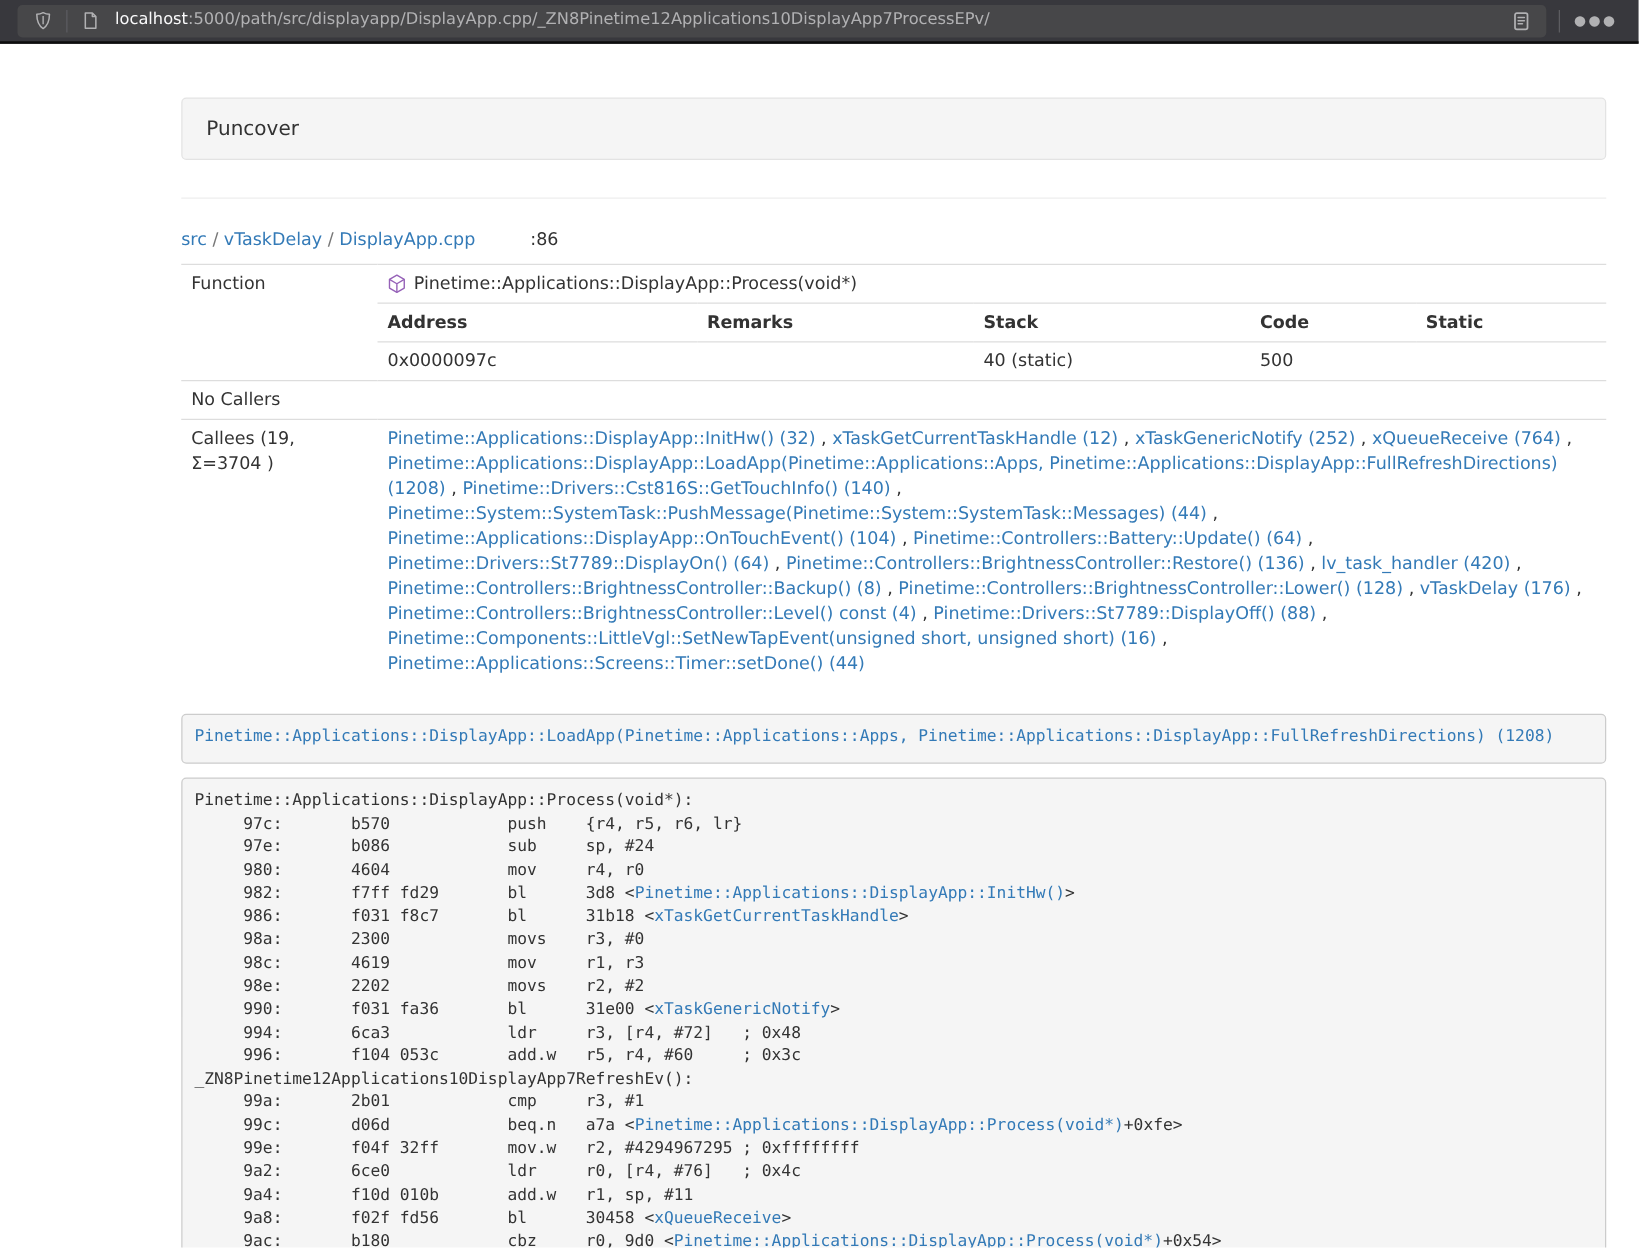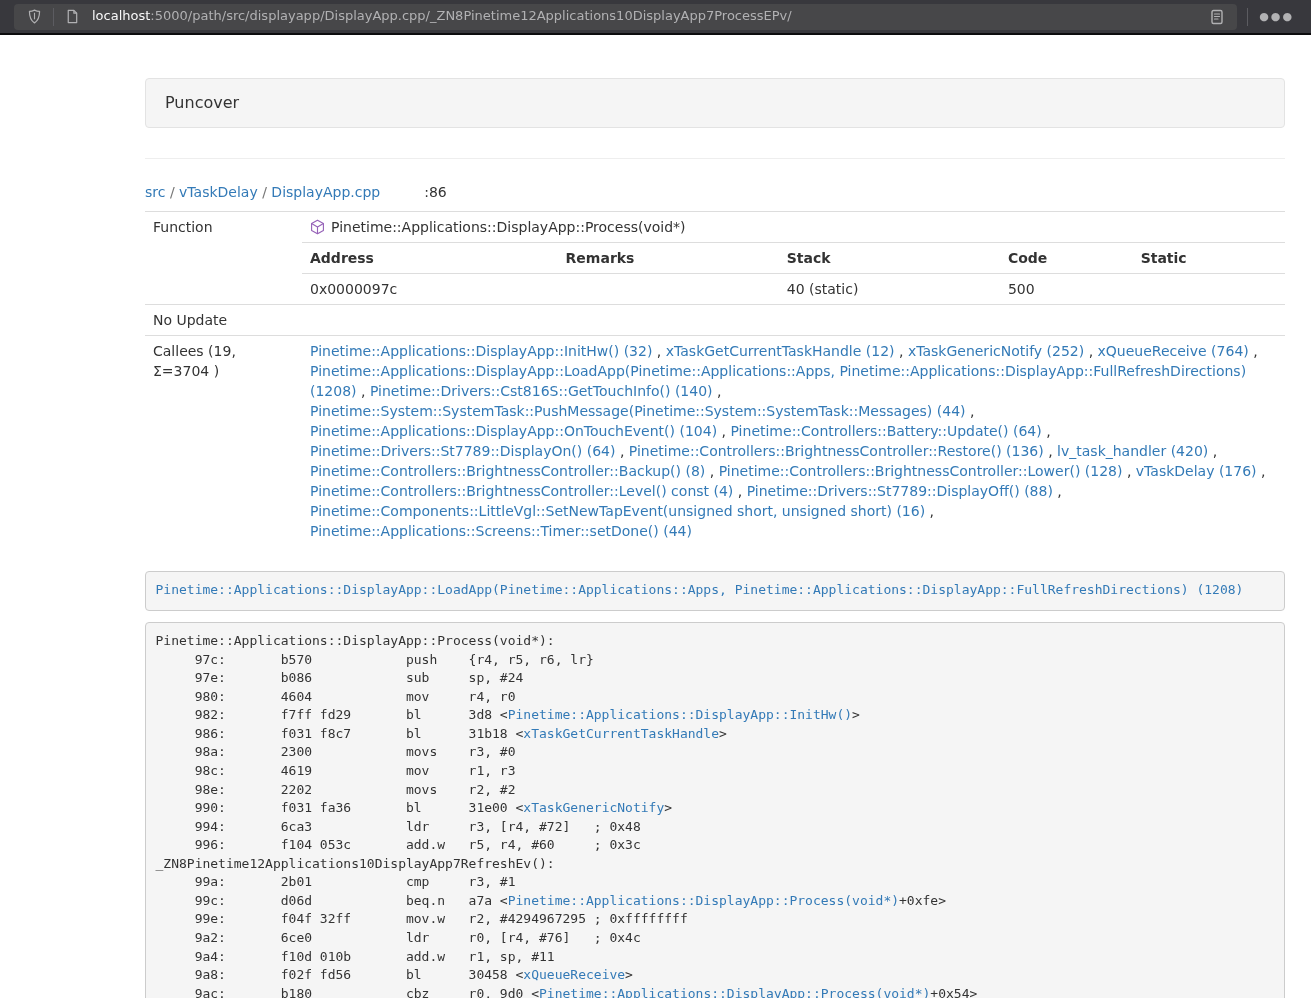--- a/index.html
+++ b/index.html
@@ -152,21 +152,21 @@
               <td></td>
               <td>40 (static)</td>
               <td>500</td>
               <td></td>
             </tr>
           </tbody>
         </table>
       </td>
     </tr>
     <tr>
-      <td class="label-col">No Update</td>
+      <td class="label-col">No Callers</td>
       <td></td>
     </tr>
     <tr>
       <td class="label-col">Callees (19, Σ=3704 )</td>
       <td class="callees"><a href="#">Pinetime::Applications::DisplayApp::InitHw() (32)</a> , <a href="#">xTaskGetCurrentTaskHandle (12)</a> , <a href="#">xTaskGenericNotify (252)</a> , <a href="#">xQueueReceive (764)</a> , <a href="#">Pinetime::Applications::DisplayApp::LoadApp(Pinetime::Applications::Apps, Pinetime::Applications::DisplayApp::FullRefreshDirections) (1208)</a> , <a href="#">Pinetime::Drivers::Cst816S::GetTouchInfo() (140)</a> , <a href="#">Pinetime::System::SystemTask::PushMessage(Pinetime::System::SystemTask::Messages) (44)</a> , <a href="#">Pinetime::Applications::DisplayApp::OnTouchEvent() (104)</a> , <a href="#">Pinetime::Controllers::Battery::Update() (64)</a> , <a href="#">Pinetime::Drivers::St7789::DisplayOn() (64)</a> , <a href="#">Pinetime::Controllers::BrightnessController::Restore() (136)</a> , <a href="#">lv_task_handler (420)</a> , <a href="#">Pinetime::Controllers::BrightnessController::Backup() (8)</a> , <a href="#">Pinetime::Controllers::BrightnessController::Lower() (128)</a> , <a href="#">vTaskDelay (176)</a> , <a href="#">Pinetime::Controllers::BrightnessController::Level() const (4)</a> , <a href="#">Pinetime::Drivers::St7789::DisplayOff() (88)</a> , <a href="#">Pinetime::Components::LittleVgl::SetNewTapEvent(unsigned short, unsigned short) (16)</a> , <a href="#">Pinetime::Applications::Screens::Timer::setDone() (44)</a></td>
     </tr>
   </tbody>
     </table>
 
   <pre class="snippet"><a href="#">Pinetime::Applications::DisplayApp::LoadApp(Pinetime::Applications::Apps, Pinetime::Applications::DisplayApp::FullRefreshDirections) (1208)</a></pre>

